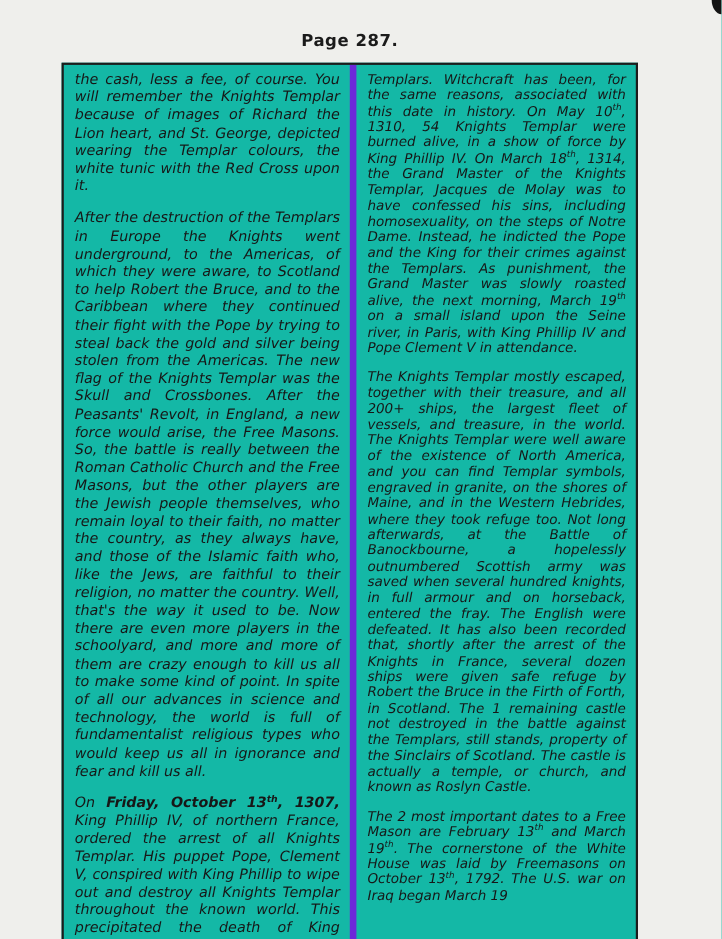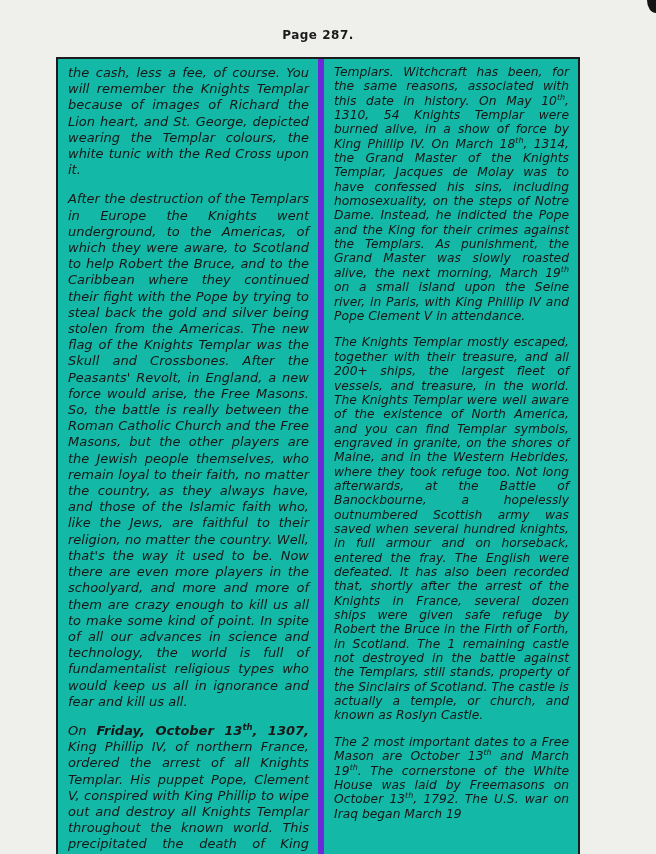--- a/index.html
+++ b/index.html
@@ -14,21 +14,21 @@
     overflow: hidden;
     font-family: "DejaVu Sans", sans-serif;
     color: #171717;
   }
   .page-header {
     position: absolute;
     top: 28px;
     left: 56px;
     width: 524px;
     text-align: center;
-    font-size: 12px;
+    font-size: 15px;
     font-weight: 600;
     letter-spacing: 0.5px;
     color: #1b1b1b;
   }
   .text-frame {
     position: absolute;
     left: 56px;
     top: 57px;
     width: 524px;
     height: 840px;
@@ -88,17 +88,17 @@
 
 <div class="text-frame">
   <div class="col col-left">
       <p class="para"><span>the cash, less a fee, of course.  You will remember the Knights Templar because of images of Richard the Lion heart, and St. George, depicted wearing the Templar colours, the white tunic with the Red Cross upon it.</span></p>
       <p class="para"><span>After the destruction of the Templars in Europe the Knights went underground, to the Americas, of which they were aware, to Scotland to help Robert the Bruce, and to the Caribbean where they continued their fight with the Pope by trying to steal back the gold and silver being stolen from the Americas.  The new flag of the Knights Templar was the Skull and Crossbones.  After the Peasants' Revolt, in England, a new force would arise, the Free Masons.  So, the battle is really between the Roman Catholic Church and the Free Masons, but the other players are the Jewish people themselves, who remain loyal to their faith, no matter the country, as they always have, and those of the Islamic faith who, like the Jews, are faithful to their religion, no matter the country.  Well, that's the way it used to be.  Now there are even more players in the schoolyard, and more and more of them are crazy enough to kill us all to make some kind of point.  In spite of all our advances in science and technology, the world is full of fundamentalist religious types who would keep us all in ignorance and fear and kill us all.</span></p>
       <p class="para cont"><span>On </span><span class="b">Friday, October 13</span><sup class="b">th</sup><span class="b">, 1307,</span><span> King Phillip IV, of northern France, ordered the arrest of all Knights Templar.  His puppet Pope, Clement V, conspired with King Phillip to wipe out and destroy all Knights Templar throughout the known world.  This precipitated the death of King Edward II of England, who's protector, and lover, was a Knight Templar.  All the lands and possessions of the Knights Templar were turned over to the Knights of St. John.  The London Temple still stands, on Temple Street, in London.  The tradition of Friday the 13</span></p>
     </div>
   <div class="col col-right">
       <p class="para"><span>Templars.  Witchcraft has been, for the same reasons, associated with this date in history.  On May 10</span><sup>th</sup><span>, 1310, 54 Knights Templar were burned alive, in a show of force by King Phillip IV.  On March 18</span><sup>th</sup><span>, 1314, the Grand Master of the Knights Templar, Jacques de Molay was to have confessed his sins, including homosexuality, on the steps of Notre Dame.  Instead, he indicted the Pope and the King for their crimes against the Templars.  As punishment, the Grand Master was slowly roasted alive, the next morning, March 19</span><sup>th</sup><span> on a small island upon the Seine river, in Paris, with King Phillip IV and Pope Clement V in attendance.</span></p>
       <p class="para"><span>The Knights Templar mostly escaped, together with their treasure, and all 200+ ships, the largest fleet of vessels, and treasure, in the world.  The Knights Templar were well aware of the existence of North America, and you can find Templar symbols, engraved in granite, on the shores of Maine, and in the Western Hebrides, where they took refuge too. Not long afterwards, at the Battle of Banockbourne, a hopelessly outnumbered Scottish army was saved when several hundred knights, in full armour and on horseback, entered the fray.  The English were defeated.  It has also been recorded that, shortly after the arrest of the Knights in France, several dozen ships were given safe refuge by Robert the Bruce in the Firth of Forth, in Scotland.  The 1 remaining castle not destroyed in the battle against the Templars, still stands, property of the Sinclairs of Scotland.  The castle is actually a temple, or church, and known as Roslyn Castle.</span></p>
-      <p class="para"><span>The 2 most important dates to a Free Mason are October 13</span><sup>th</sup><span> and March 19</span><sup>th</sup><span>.  The cornerstone of the White House was laid by Freemasons on October 13</span><sup>th</sup><span>, 1792.  The U.S. war on Iraq began March 19</span></p>
+      <p class="para"><span>The 2 most important dates to a Free Mason are February 13</span><sup>th</sup><span> and March 19</span><sup>th</sup><span>.  The cornerstone of the White House was laid by Freemasons on October 13</span><sup>th</sup><span>, 1792.  The U.S. war on Iraq began March 19</span></p>
     </div>
 </div>
 
 <div class="corner-artifact"></div>
 
 </body></html>

